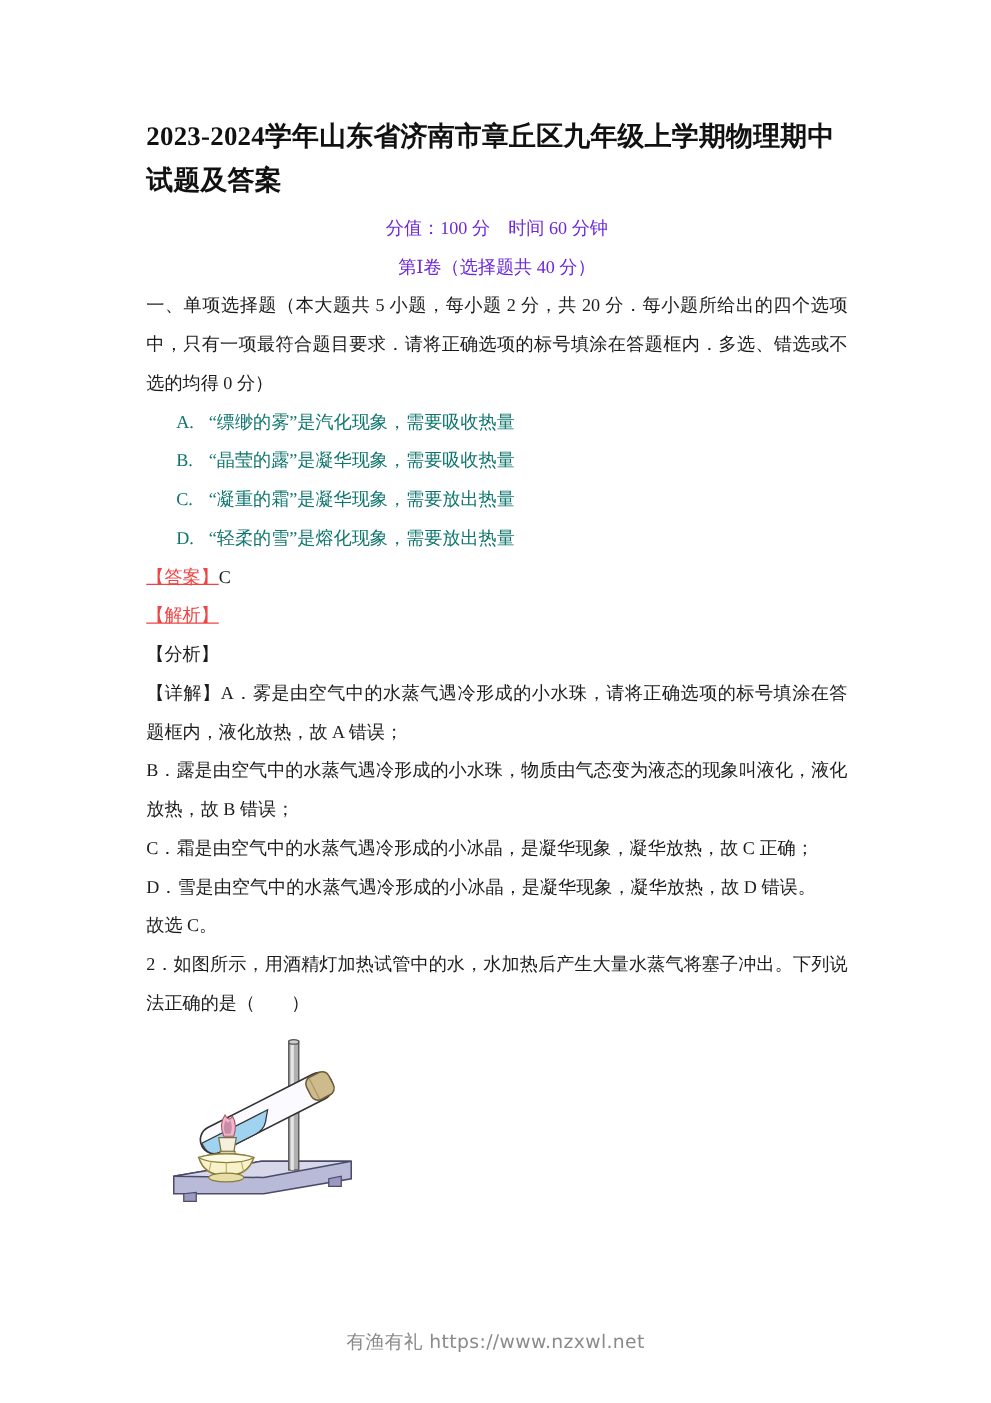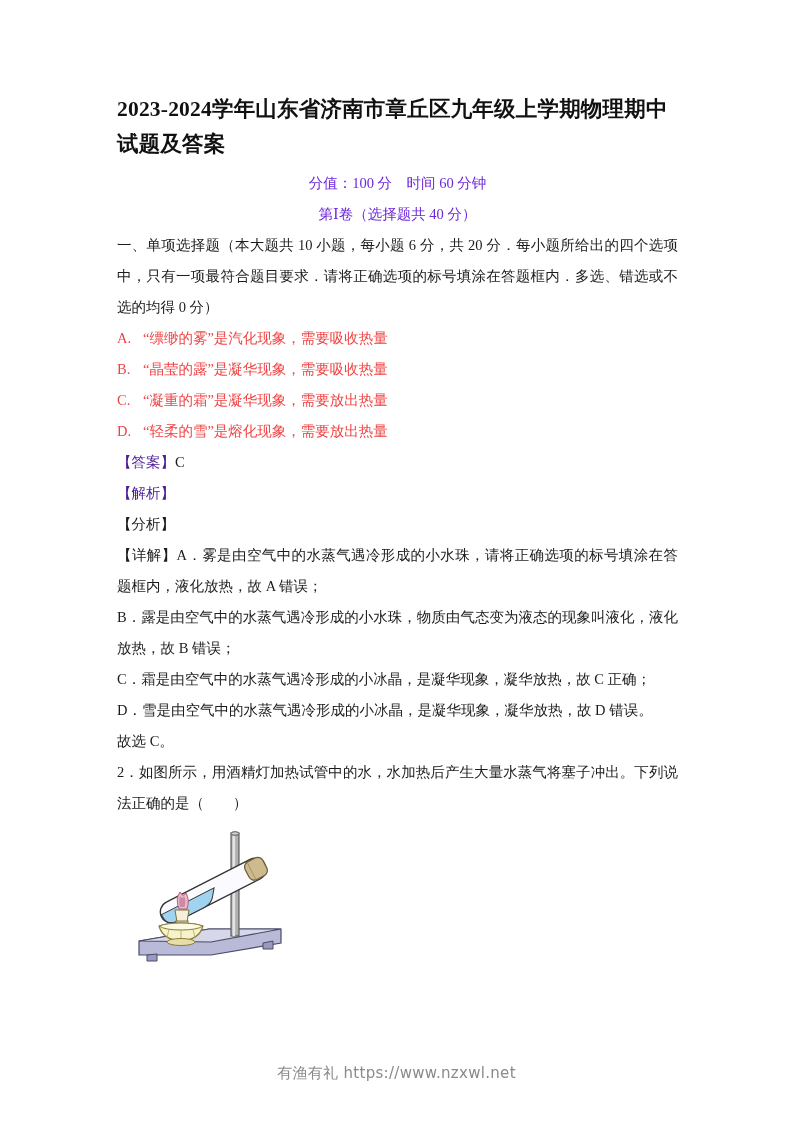--- a/index.html
+++ b/index.html
@@ -48,28 +48,30 @@
     font-size: 14.5px;
     line-height: 31px;
     color: #1c1c1c;
     text-align: justify;
     text-justify: inter-ideograph;
     margin: 0;
   }
   .opt {
     font-size: 14.5px;
     line-height: 31px;
-    color: #ef4444;
+    color: #0f766e;
+    margin-left: 24px;
   }
   .opt .lbl {
     display: inline-block;
     min-width: 26px;
   }
   .tag-blue {
-    color: #4c1d95;
+    color: #ef4444;
+    text-decoration: underline;
   }
   .tag-black {
     color: #1c1c1c;
     font-weight: normal;
   }
   .ans-line {
     font-size: 14.5px;
     line-height: 31px;
   }
   .figure-wrap {
@@ -96,21 +98,21 @@
 <div class="page">
 
   <div class="content">
 
     <h1 class="doc-title">2023-2024学年山东省济南市章丘区九年级上学期物理期中试题及答案</h1>
 
     <div class="center-line">分值：100 分　时间 60 分钟</div>
 
     <div class="center-line">第Ⅰ卷（选择题共 40 分）</div>
 
-    <p class="para">一、单项选择题（本大题共 10 小题，每小题 6 分，共 20 分．每小题所给出的四个选项中，只有一项最符合题目要求．请将正确选项的标号填涂在答题框内．多选、错选或不选的均得 0 分）</p>
+    <p class="para">一、单项选择题（本大题共 5 小题，每小题 2 分，共 20 分．每小题所给出的四个选项中，只有一项最符合题目要求．请将正确选项的标号填涂在答题框内．多选、错选或不选的均得 0 分）</p>
 
 
     <div class="opt">
       <span class="lbl">A.</span><span>“缥缈的雾”是汽化现象，需要吸收热量</span>
     </div>
     <div class="opt">
       <span class="lbl">B.</span><span>“晶莹的露”是凝华现象，需要吸收热量</span>
     </div>
     <div class="opt">
       <span class="lbl">C.</span><span>“凝重的霜”是凝华现象，需要放出热量</span>

